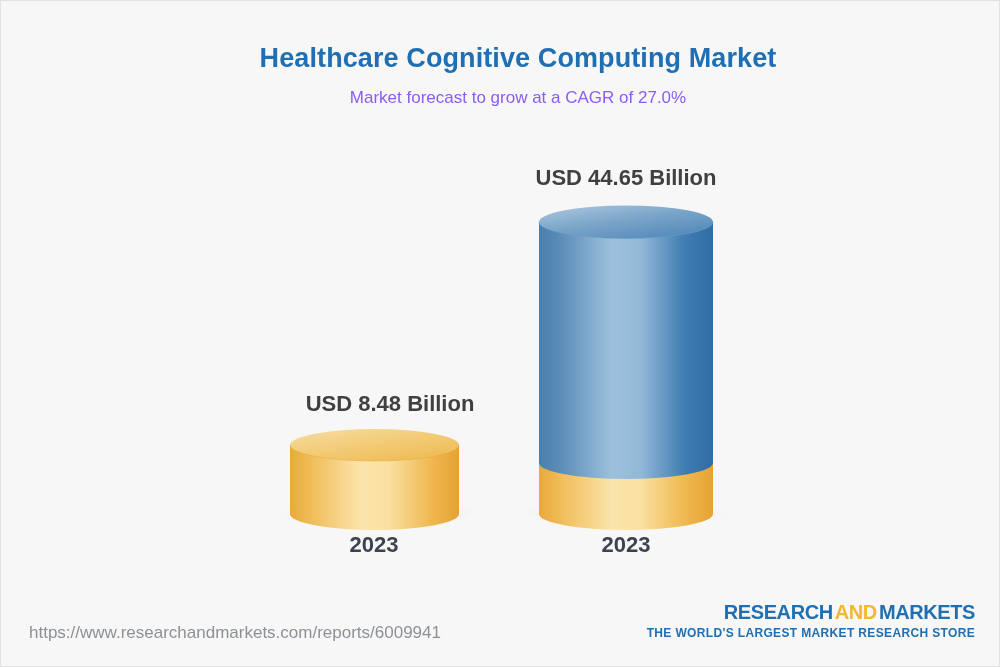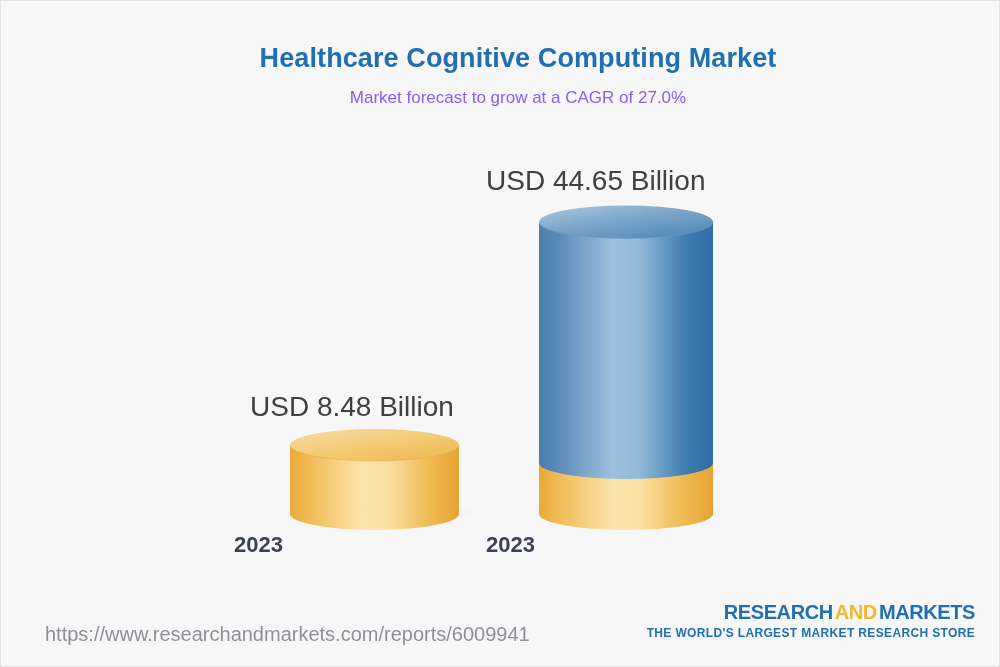--- a/index.html
+++ b/index.html
@@ -61,63 +61,63 @@
     left: 0;
     top: 0;
     width: 1000px;
     height: 667px;
     pointer-events: none;
   }
 
   
   .value-label {
     position: absolute;
-    text-align: left;
-    font-size: 28px;
-    font-weight: normal;
+    text-align: center;
+    font-size: 22px;
+    font-weight: bold;
     color: #404040;
     white-space: nowrap;
   }
   #value-2023 {
     left: 249px;
     top: 390px;
     width: 280px;
   }
   #value-2030 {
     left: 485px;
     top: 164px;
     width: 280px;
   }
 
   
   .cat-label {
     position: absolute;
-    text-align: left;
+    text-align: center;
     font-size: 22px;
     font-weight: bold;
     color: #3c4250;
     white-space: nowrap;
   }
   #cat-2023 {
     left: 233px;
     top: 531px;
     width: 280px;
   }
   #cat-2030 {
     left: 485px;
     top: 531px;
     width: 280px;
   }
 
   
   .source-url {
     position: absolute;
-    left: 44px;
+    left: 28px;
     top: 622px;
-    font-size: 20px;
+    font-size: 17px;
     color: #8d9197;
     white-space: nowrap;
   }
 
   .logo {
     position: absolute;
     right: 24px;
     top: 601px;
     text-align: right;
     line-height: 1;

